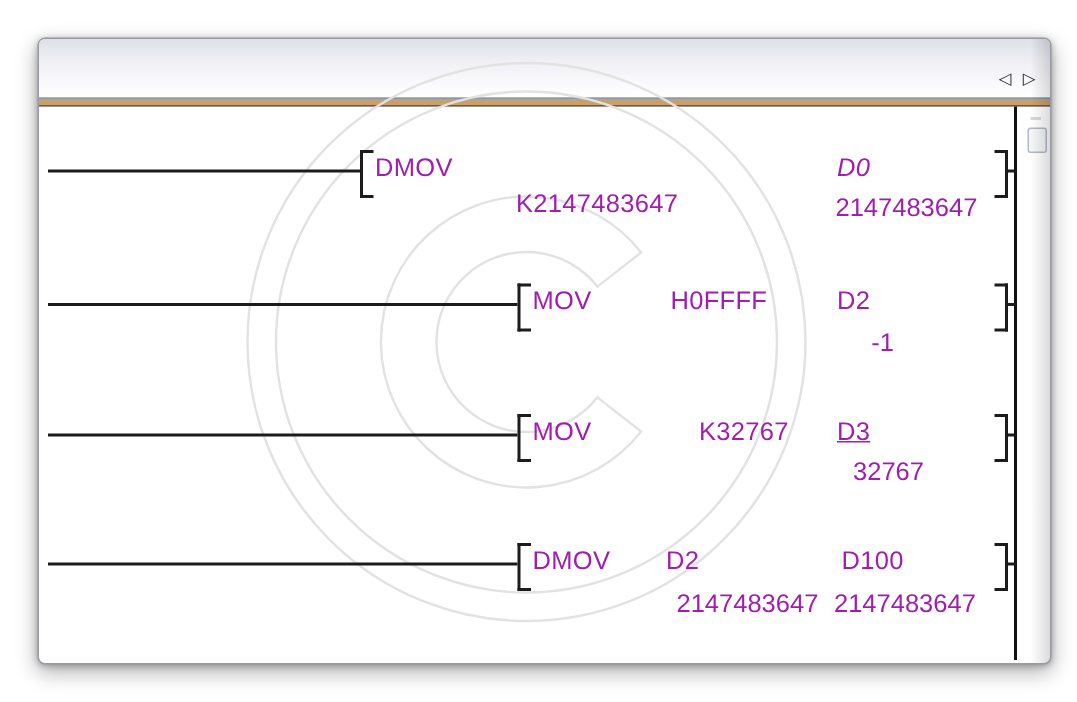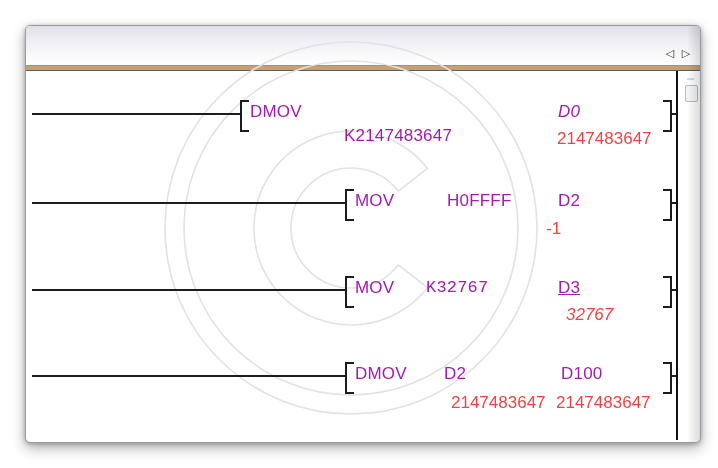--- a/index.html
+++ b/index.html
@@ -14,21 +14,21 @@
     color:#222;text-align:center;cursor:default;user-select:none;}
   .separator{position:absolute;left:0;top:39px;width:100%;height:4px;
     border-top:1px solid #8a97a8;border-bottom:1px solid #5e5e60;background:#c7a06e;}
   .wm{position:absolute;left:0;top:0;z-index:2;pointer-events:none;}
   .content{position:absolute;left:0;top:0;width:100%;height:100%;z-index:3;}
   .rung-line{position:absolute;height:2px;background:#1c1c1c;}
   .rail{position:absolute;width:2px;background:#111;}
   .bro{position:absolute;width:7px;height:28px;border:2px solid #1c1c1c;border-right:none;background:transparent;}
   .brc{position:absolute;width:7px;height:28px;border:2px solid #1c1c1c;border-left:none;background:transparent;}
   .txt{position:absolute;font-size:17px;line-height:17px;color:#a21caf;white-space:nowrap;letter-spacing:0.2px;}
-  .val{position:absolute;font-size:17px;line-height:17px;color:#ef4444;white-space:nowrap;}
+  .val{position:absolute;font-size:17px;line-height:17px;color:#a21caf;white-space:nowrap;text-align:right;}
   .scroll-shade{position:absolute;right:0;top:0;bottom:0;width:13px;z-index:4;pointer-events:none;
     background:linear-gradient(to right, rgba(0,0,0,0), rgba(0,0,0,0.14));}
   .sb-thumb{position:absolute;left:659px;top:59px;width:11px;height:15px;z-index:3;
     border:1px solid #b4b8c2;border-radius:2px;background:#f5f6f8;}
   .sb-tick{position:absolute;left:661px;top:52px;width:7px;height:2px;background:#d6d9df;z-index:3;}
 </style>
 </head>
 <body>
 
 <div class="stage">
@@ -64,25 +64,25 @@
       <div class="txt" style="left:329px;top:166px;">MOV</div>
       <div class="txt" style="left:421px;top:166px;">H0FFFF</div>
       <div class="txt" style="left:532px;top:166px;">D2</div>
       <div class="brc" style="left:637px;top:163px;"></div>
       <div class="rung-line" style="left:644px;top:176px;width:7px;"></div>
       <div class="val" style="left:520px;top:194px;width:50px;">-1</div>
 
       <div class="rung-line" style="left:6px;top:263px;width:313px;"></div>
       <div class="bro" style="left:319px;top:250px;"></div>
       <div class="txt" style="left:329px;top:253px;">MOV</div>
-      <div class="txt" style="left:400px;top:253px;font-family:Liberation Mono, monospace;">K32767</div>
+      <div class="txt" style="left:440px;top:253px;">K32767</div>
       <div class="txt" style="left:532px;top:253px;text-decoration:underline;">D3</div>
       <div class="brc" style="left:637px;top:250px;"></div>
       <div class="rung-line" style="left:644px;top:263px;width:7px;"></div>
-      <div class="val" style="left:540px;top:280px;width:50px;font-style:italic;">32767</div>
+      <div class="val" style="left:540px;top:280px;width:50px;">32767</div>
 
       <div class="rung-line" style="left:6px;top:349px;width:313px;"></div>
       <div class="bro" style="left:319px;top:336px;"></div>
       <div class="txt" style="left:329px;top:339px;">DMOV</div>
       <div class="txt" style="left:418px;top:339px;">D2</div>
       <div class="txt" style="left:535px;top:339px;">D100</div>
       <div class="brc" style="left:637px;top:336px;"></div>
       <div class="rung-line" style="left:644px;top:349px;width:7px;"></div>
       <div class="val" style="left:425px;top:368px;width:90px;">2147483647</div>
       <div class="val" style="left:530px;top:368px;width:90px;">2147483647</div>

